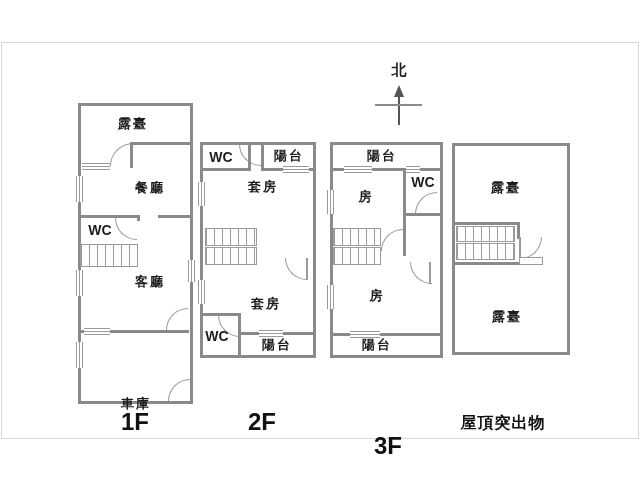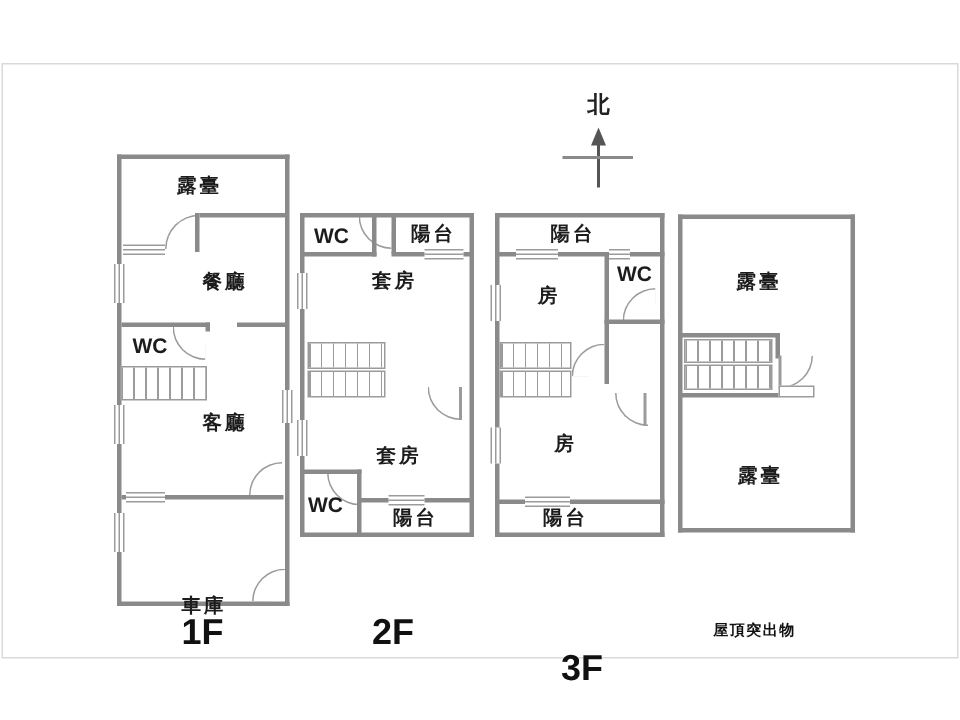--- a/index.html
+++ b/index.html
@@ -23,21 +23,21 @@
   .win-h::after{content:"";display:block;height:1px;background:var(--line);margin-top:2px;}
   .win-v{position:absolute;width:7px;background:#fff;border-left:1px solid var(--line);border-right:1px solid var(--line);box-sizing:border-box;z-index:3;}
   .win-v::after{content:"";display:block;width:1px;height:100%;background:var(--line);margin-left:2px;}
   .stairs{position:absolute;box-sizing:border-box;border:1px solid var(--line);
     background:repeating-linear-gradient(90deg,var(--line) 0,var(--line) 1px,#fff 1px,#fff 8px);z-index:2;}
   .step{position:absolute;box-sizing:border-box;border:1px solid var(--line);background:#fff;z-index:2;}
   .rlabel{position:absolute;transform:translate(-50%,-50%);font-weight:700;font-size:13px;
     color:var(--text);letter-spacing:2px;white-space:nowrap;z-index:4;}
   .rlabel.wc{letter-spacing:0;font-size:14px;text-align:right;}
   .flabel{position:absolute;transform:translateX(-50%);font-weight:700;font-size:24px;color:#111;z-index:4;white-space:nowrap;}
-  .flabel.small{font-size:10px;letter-spacing:1px;}
+  .flabel.small{font-size:16px;letter-spacing:1px;}
   .watermark{position:absolute;left:146px;top:209px;font-weight:700;font-size:54px;
     letter-spacing:5px;color:#8d8d8d;opacity:.85;white-space:nowrap;z-index:6;}
   .north-label{position:absolute;transform:translate(-50%,-50%);font-weight:700;font-size:15px;color:#222;z-index:4;}
   .tri{position:absolute;width:0;height:0;border-left:5px solid transparent;border-right:5px solid transparent;border-bottom:12px solid #555;z-index:2;}
   .shaft{position:absolute;background:#555;z-index:2;}
   .crossbar{position:absolute;background:#8a8a8a;z-index:2;}
 </style>
 </head>
 <body>
 

